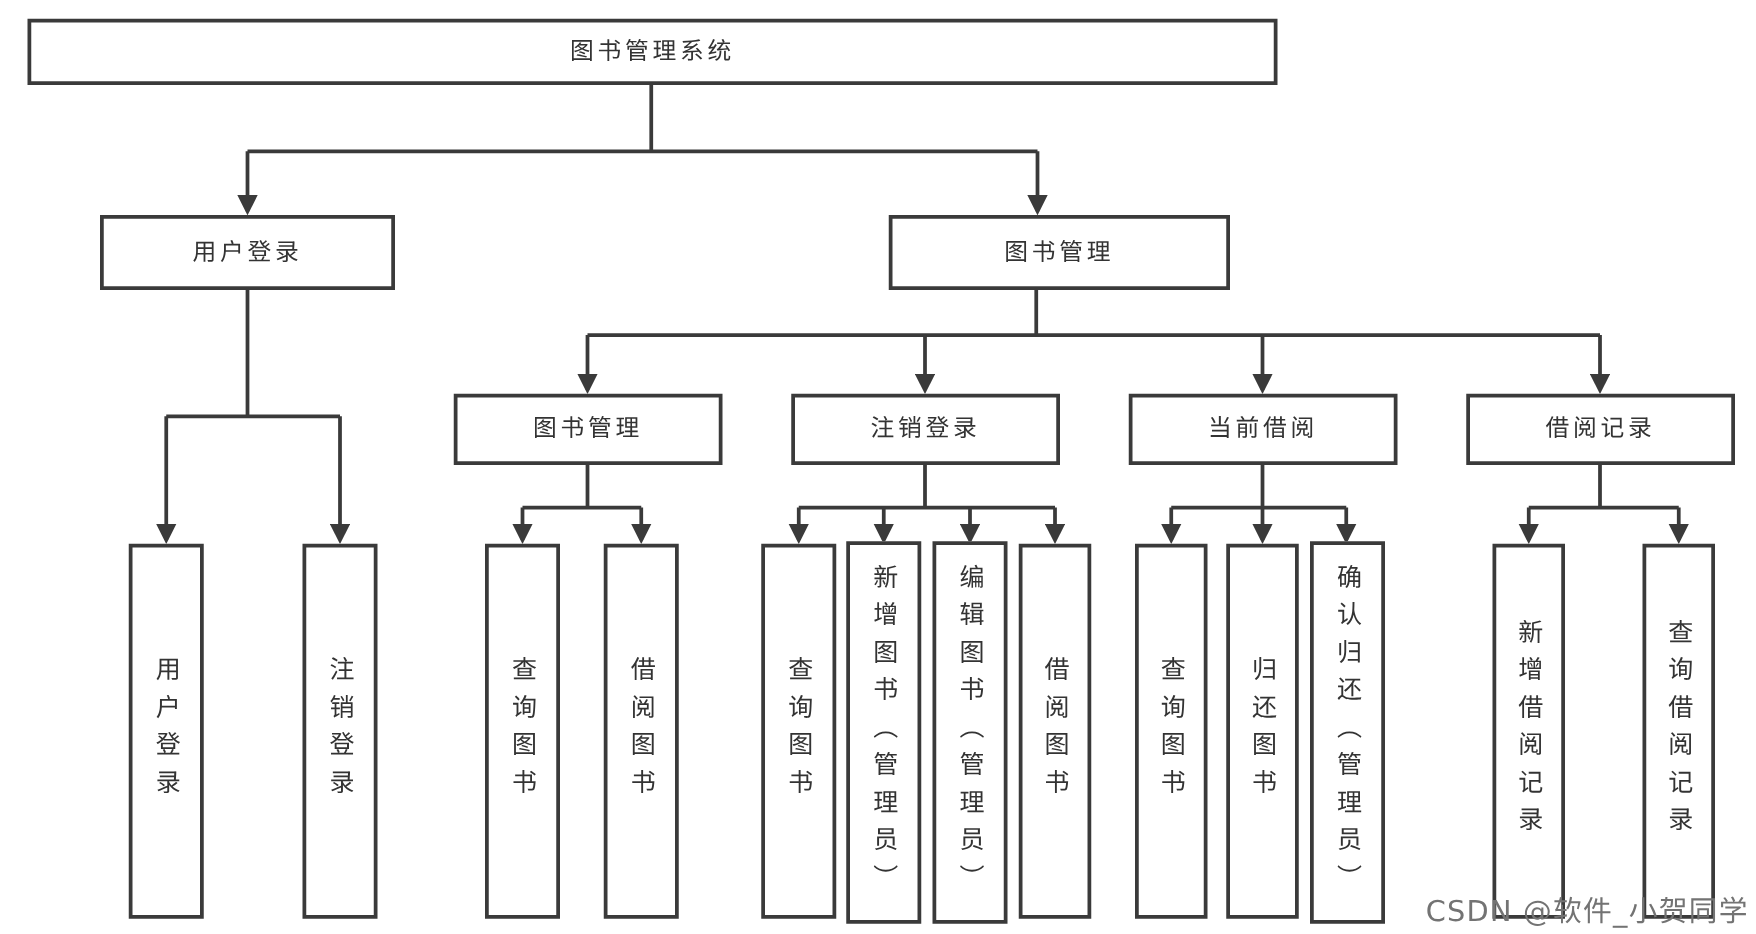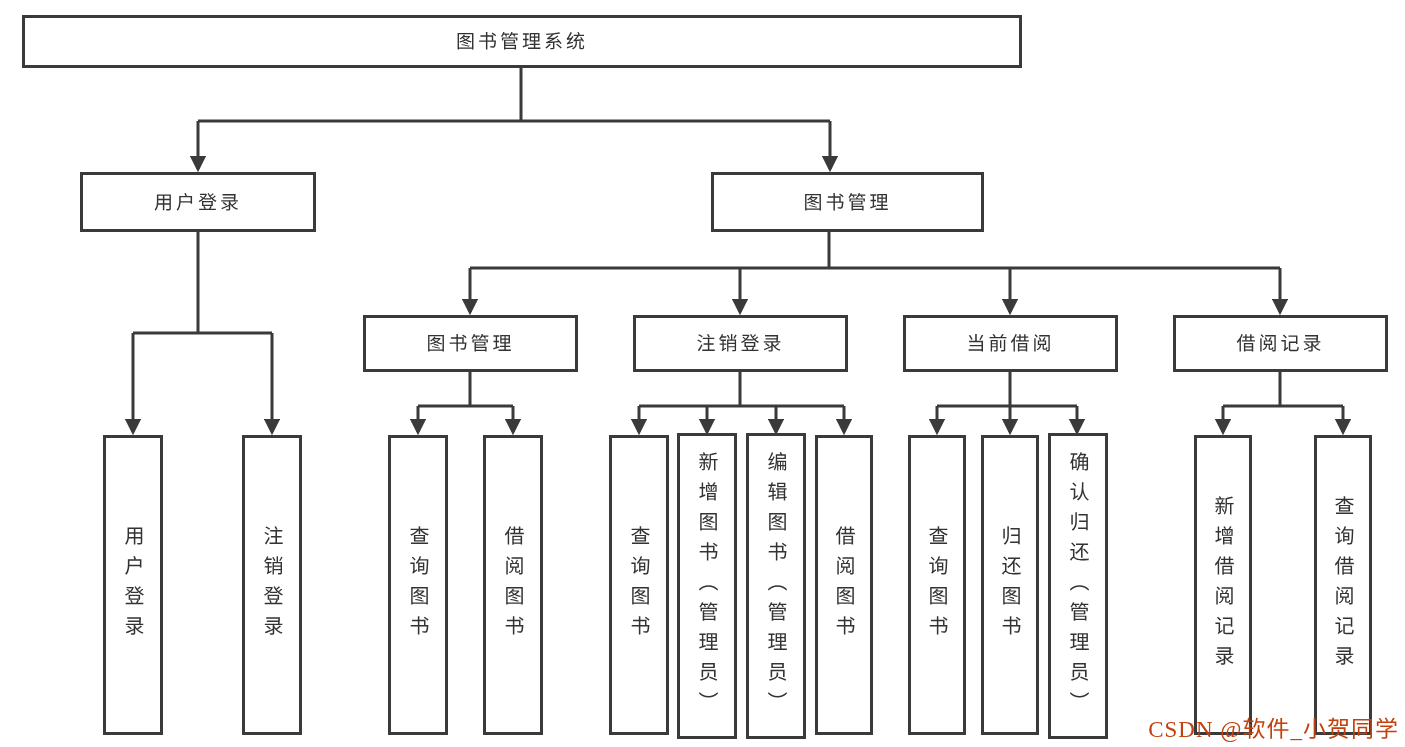--- a/index.html
+++ b/index.html
@@ -36,24 +36,23 @@
     writing-mode: vertical-rl;
     font-size: 20px;
     letter-spacing: 10px;
   }
   .watermark {
     position: absolute;
     right: 6px;
     bottom: 3px;
     z-index: 5;
     font-size: 23px;
-    color: #c2410c;
+    color: #737373;
     letter-spacing: 1px;
     white-space: nowrap;
-    font-family: Liberation Serif, serif;
   }
 </style>
 </head>
 <body>
 
 <div class="canvas">
 
   <svg class="connectors" width="1405" height="747" viewBox="0 0 1405 747" aria-hidden="true">
     <defs>
       <marker id="arw" viewBox="0 0 10 10" refX="8" refY="5" markerWidth="5.5" markerHeight="5.5" orient="auto-start-reverse">

